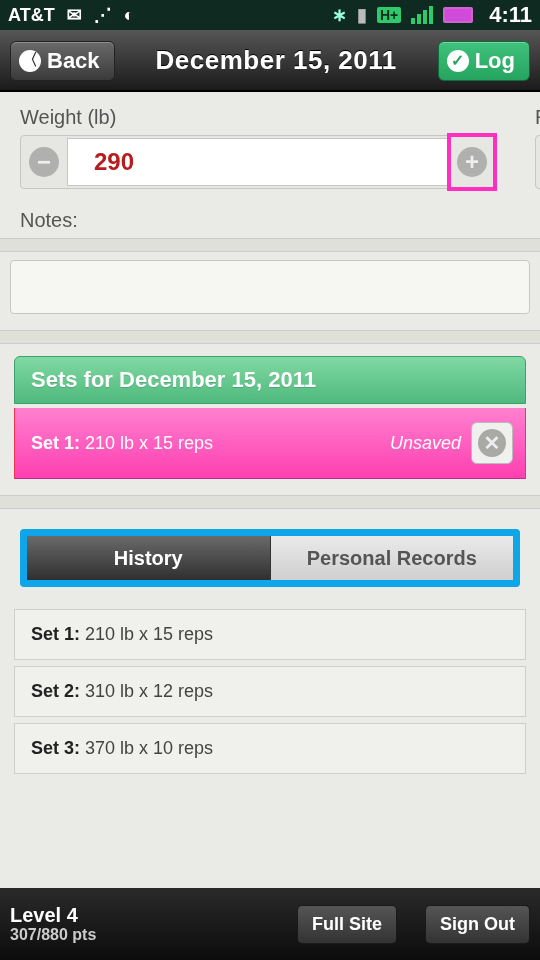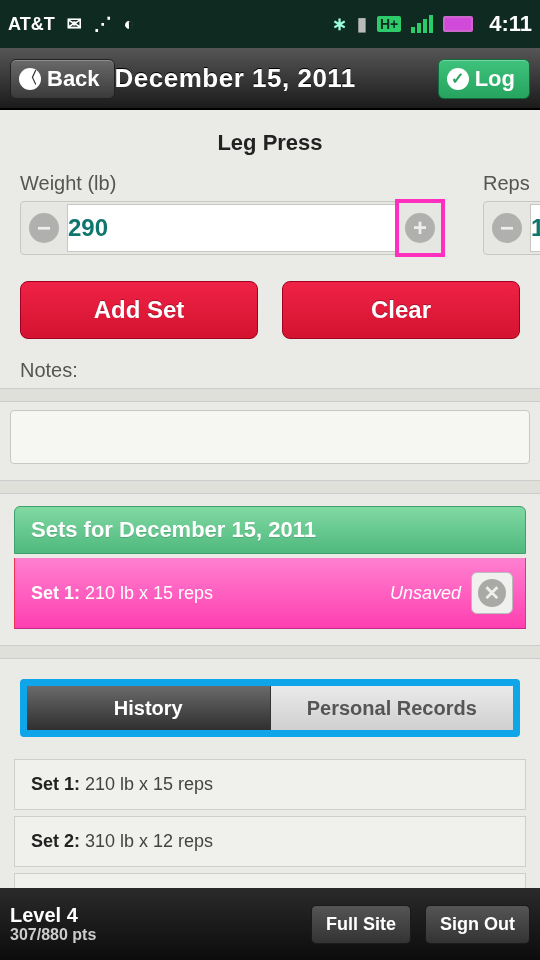--- a/index.html
+++ b/index.html
@@ -1,37 +1,37 @@
 <!DOCTYPE html>
 <html><head>
 <meta charset="utf-8">
 <style>
   * { box-sizing: border-box; margin: 0; padding: 0; }
   body { font-family: -apple-system, Helvetica, Arial, sans-serif; width: 540px; height: 960px; background: #eaeae6; overflow: hidden; }
   
-  .status-bar { height: 48px; background: #0f2a20; color: #fff; display: flex; align-items: center; padding: 15px 8px; font-size: 18px; font-weight: bold; }
+  .status-bar { height: 30px; background: #0f2a20; color: #fff; display: flex; align-items: center; padding: 15px 8px; font-size: 18px; font-weight: bold; }
   .status-left { display: flex; align-items: center; gap: 12px; }
   .status-right { margin-left: auto; display: flex; align-items: center; gap: 10px; }
   .status-time { font-size: 22px; margin-left: 6px; }
   
   .nav-bar { height: 62px; background: linear-gradient(#555,#1b1b1b); display: flex; align-items: center; padding: 0 10px; border-top: 1px solid #555; border-bottom: 2px solid #000; }
   .back-btn { background: linear-gradient(#6a6a6a,#3a3a3a); color: #fff; border: 1px solid #222; border-radius: 6px; padding: 6px 14px 6px 8px; display: flex; align-items: center; gap: 6px; font-size: 22px; font-weight: bold; box-shadow: inset 0 1px 0 rgba(255,255,255,0.25); }
-  .nav-title { flex: 1; text-align: left; color: #fff; font-size: 26px; font-weight: bold; text-shadow: 0 -1px 0 #000; letter-spacing: 0.5px; }
+  .nav-title { flex: 1; text-align: center; color: #fff; font-size: 26px; font-weight: bold; text-shadow: 0 -1px 0 #000; letter-spacing: 0.5px; }
   .log-btn { background: linear-gradient(#3ec27c,#26a45f); color: #fff; border: 1px solid #0f6b3c; border-radius: 6px; padding: 6px 14px 6px 8px; display: flex; align-items: center; gap: 6px; font-size: 22px; font-weight: bold; box-shadow: inset 0 1px 0 rgba(255,255,255,0.3); }
   
   .content { padding: 14px 20px 0 20px; }
   .ex-title { text-align: center; font-size: 22px; font-weight: bold; color: #222; margin: 6px 0 16px 0; }
   
   .inputs-row { display: flex; gap: 39px; }
   .field { flex: 1; }
   .field-label { font-size: 20px; color: #555; margin-bottom: 6px; display: block; }
   .stepper { display: flex; align-items: center; background: #e6e6e2; border: 1px solid #c8c8c2; border-radius: 4px; height: 54px; }
   .step-btn { width: 46px; height: 54px; display: flex; align-items: center; justify-content: center; border: none; background: transparent; }
   .circ { width: 30px; height: 30px; border-radius: 50%; background: #b0b0ae; color: #eee; display: flex; align-items: center; justify-content: center; font-size: 24px; font-weight: bold; }
-  .step-input { flex: 1; height: 48px; font-size: 24px; font-weight: bold; color: #0f766e; border: 1px solid #c8c8c2; background: #fff; padding: 0 0; text-align: left; outline: none; }
+  .step-input { flex: 1; height: 48px; font-size: 24px; font-weight: bold; color: #b91c1c; border: 1px solid #c8c8c2; background: #fff; padding: 0 26px; text-align: left; outline: none; }
   .hl { outline: 4px solid #ff2fbf; outline-offset: -2px; position: relative; z-index: 1; }
   
   .action-row { display: flex; gap: 24px; margin-top: 26px; }
   .red-btn { flex: 1; height: 58px; background: linear-gradient(#ef2246,#d4132f); color: #fff; font-size: 24px; font-weight: bold; border: 1px solid #a00022; border-radius: 8px; text-shadow: 0 -1px 0 rgba(0,0,0,0.3); }
   
   .notes-label { font-size: 20px; color: #555; margin: 20px 0 6px 0; }
   .band { height: 14px; background: #e0e0db; border-top: 1px solid #ccc; border-bottom: 1px solid #ccc; margin: 0 -20px; }
   .notes-input { width: calc(100% + 20px); margin: 8px -10px 12px -10px; height: 54px; background: #f6f6f2; border: 1px solid #c8c8c2; border-radius: 4px; padding: 10px; font-size: 18px; resize: none; }
   
   .green-header { background: linear-gradient(#80d9a2,#4fb97d); color: #fff; font-size: 22px; font-weight: bold; padding: 10px 16px; border-top-left-radius: 6px; border-top-right-radius: 6px; text-shadow: 0 1px 0 rgba(0,0,0,0.15); border: 1px solid #3ea06a; margin: 4px -6px; }
@@ -48,21 +48,21 @@
   .tab-inactive { background: linear-gradient(#eaeaea,#cfcfcf); color: #555; }
   
   .prev-block { margin-top: 22px; }
   .prev-rows { margin: 0 -6px; }
   .set-row { background: #f0f0ec; border: 1px solid #cfcfca; padding: 14px 16px; font-size: 18px; margin-top: 6px; color:#444; }
   .set-row .b { font-weight: bold; color:#222; }
   
   .footer { position: absolute; bottom: 0; left: 0; right: 0; height: 72px; background: linear-gradient(#2a2a2a,#0c0c0c); color: #fff; display: flex; align-items: center; padding: 4px 10px; }
   .footer .level { font-size: 20px; font-weight: bold; line-height: 1; }
   .footer .pts { font-size: 16px; font-weight: bold; color:#ccc; line-height: 1; margin-top:2px;}
-  .footer-right { margin-left: auto; display: flex; gap: 14px; }
+  .footer-right { margin-left: auto; display: flex; gap: 28px; }
   .footer-btn { background: linear-gradient(#555,#333); color: #fff; border: 1px solid #1a1a1a; border-radius: 5px; padding: 8px 14px; font-size: 18px; font-weight: bold; }
   .chevcirc { width:22px; height:22px; border-radius:50%; background:#fff; color:#333; display:flex; align-items:center; justify-content:center; font-size:16px; font-weight:bold;}
   .check { width:22px; height:22px; border-radius:50%; background:#fff; color:#2aa25f; display:flex; align-items:center; justify-content:center; font-size:16px; font-weight:bold;}
   .sig { display:inline-flex; align-items:flex-end; gap:2px; }
   .sig i { width:4px; background:#2ecb6a; display:block; }
 </style>
 </head>
 <body>
 
 <div class="status-bar">
@@ -93,21 +93,20 @@
     <span>Back</span>
   </button>
   <div class="nav-title">December 15, 2011</div>
   <button class="log-btn">
     <span class="check">✓</span>
     <span>Log</span>
   </button>
 </div>
 
 <div class="content">
-  <div class="ex-title">Leg Press</div>
   
   <div class="inputs-row">
     <div class="field">
       <label class="field-label">Weight (lb)</label>
       <div class="stepper">
         <button class="step-btn">
             <span class="circ">−</span>
           </button>
         <input class="step-input" value="290" style="">
         <button class="step-btn hl">
@@ -120,24 +119,20 @@
       <div class="stepper">
         <button class="step-btn">
             <span class="circ">−</span>
           </button>
         <input class="step-input" value="15" style="">
 
       </div>
     </div>
   </div>
   
-  <div class="action-row">
-    <button class="red-btn">Add Set</button>
-    <button class="red-btn">Clear</button>
-  </div>
   
   <div class="notes-label">Notes:</div>
   <div class="band"></div>
   <textarea class="notes-input" style=""></textarea>
   <div class="band"></div>
   
   <div class="sets-block">
     <div class="green-header">Sets for December 15, 2011</div>
     <div class="pink-row">
       <span><span class="label">Set 1:</span><span> 210 lb x 15 reps</span></span>

